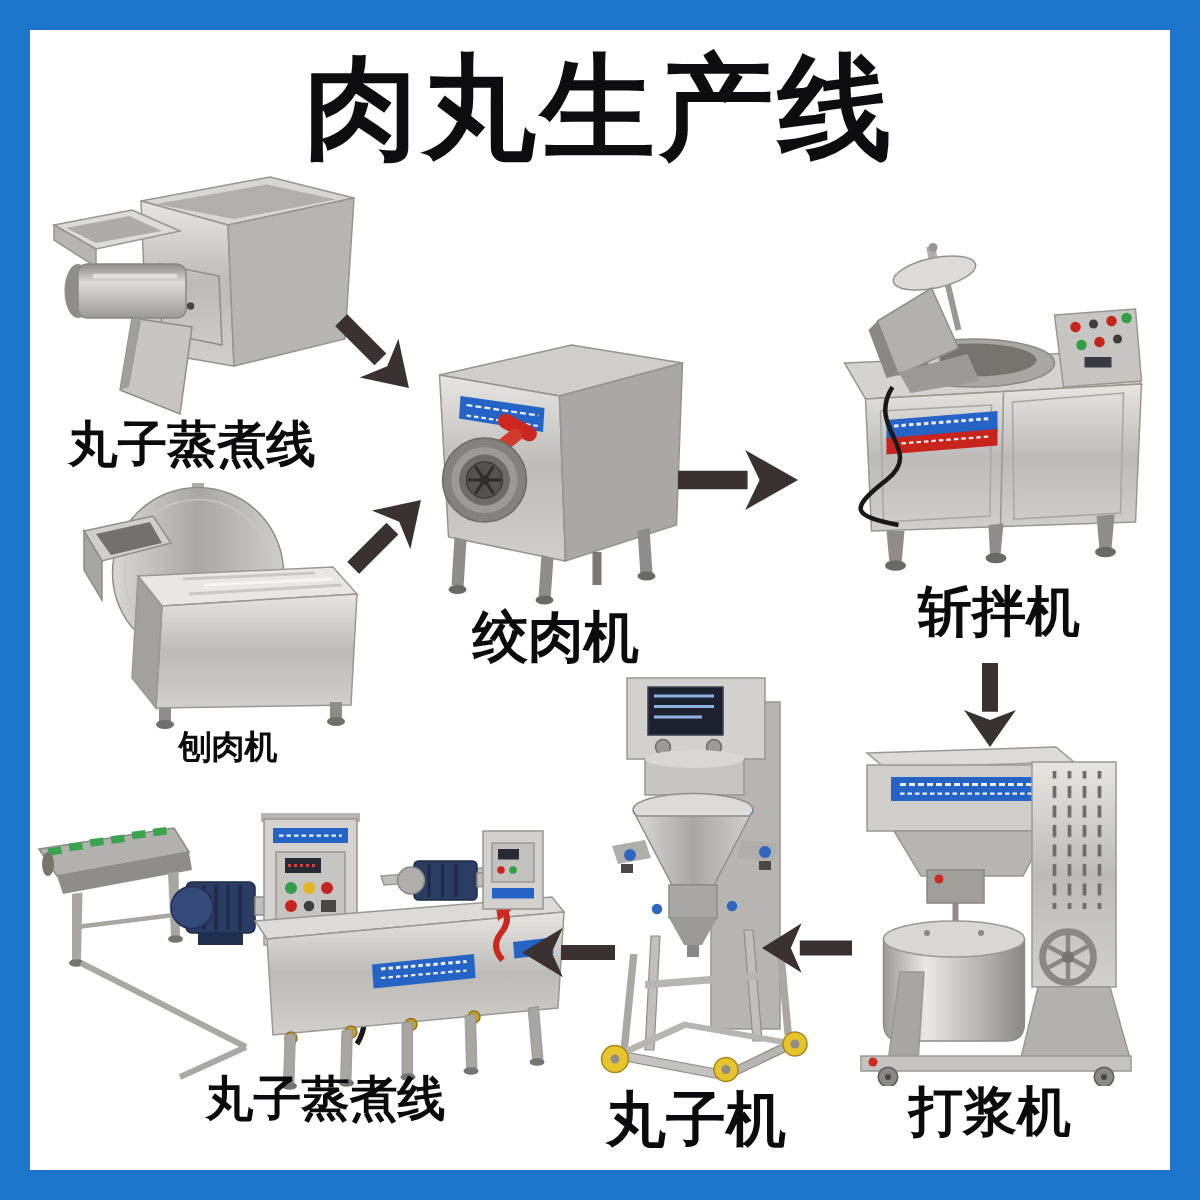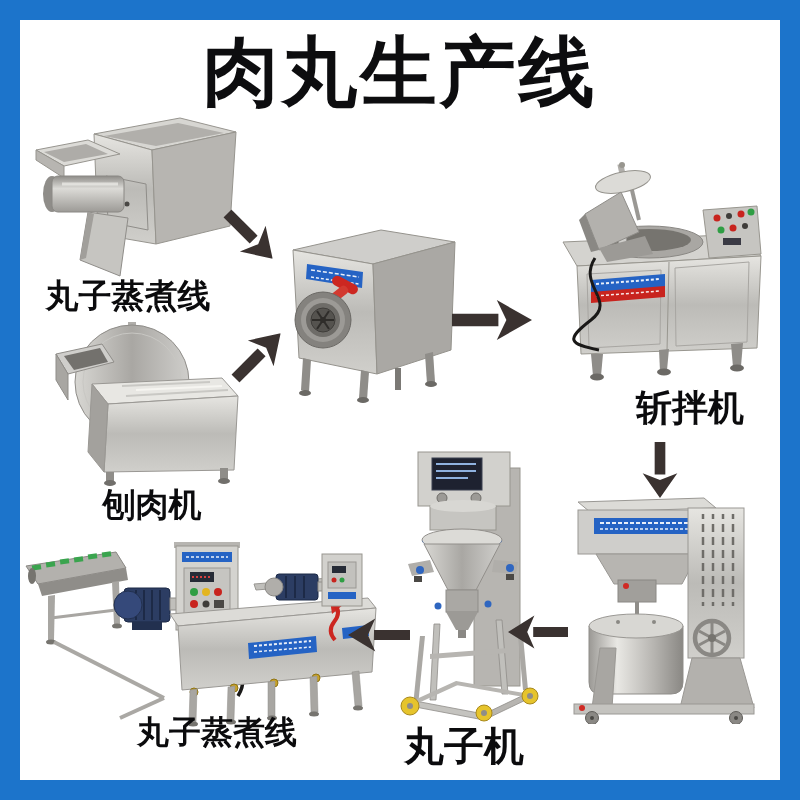--- a/index.html
+++ b/index.html
@@ -126,21 +126,21 @@
         <polygon points="40,64 56,84 52,152 36,132" fill="#a3a19d" stroke="#9a9894"></polygon>
       </g>
       <g>
         <rect x="54" y="152" width="8" height="10" fill="#8f8d89"></rect>
         <ellipse cx="58" cy="163" rx="6" ry="3" fill="#716f6b"></ellipse>
         <rect x="168" y="148" width="8" height="12" fill="#8f8d89"></rect>
         <ellipse cx="172" cy="161" rx="6" ry="3" fill="#716f6b"></ellipse>
       </g>
     </svg>
   </div>
-  <div class="mlabel" style="left:57px;top:483px;width:190px;font-size:33px;">刨肉机</div>
+  <div class="mlabel" style="left:57px;top:483px;width:190px;font-size:22px;">刨肉机</div>
 
   <div class="machine" style="left:283px;top:220px;width:180px;height:184px;">
     <svg viewBox="0 0 180 184">
       <g>
         <polygon points="10,30 98,10 172,22 90,44" fill="#cfcecb" stroke="#95938d"></polygon>
         <polygon points="10,30 90,44 94,154 16,138" fill="url(#stV)" stroke="#95938d"></polygon>
         <polygon points="90,44 172,22 168,130 94,154" fill="#aaa8a4" stroke="#95938d"></polygon>
       </g>
       <g>
         <polygon points="24,44 80,52 79,68 23,59" fill="#2563c4"></polygon>
@@ -165,20 +165,21 @@
         <polygon points="20,138 28,140 26,172 18,170" fill="#8f8d89"></polygon>
         <ellipse cx="22" cy="173" rx="6" ry="3" fill="#6b6965"></ellipse>
         <polygon points="78,150 86,152 84,180 76,178" fill="#8f8d89"></polygon>
         <ellipse cx="80" cy="180" rx="6" ry="3" fill="#6b6965"></ellipse>
         <polygon points="142,134 150,132 152,162 144,164" fill="#8f8d89"></polygon>
         <ellipse cx="148" cy="164" rx="6" ry="3" fill="#6b6965"></ellipse>
         <polygon points="112,148 118,148 118,170 112,170" fill="#7b7975"></polygon>
       </g>
     </svg>
   </div>
+  <div class="mlabel" style="left:288px;top:400px;width:165px;font-size:37px;">绞肉机</div>
 
   <div class="machine" style="left:533px;top:158px;width:232px;height:226px;">
     <svg viewBox="0 0 232 226">
       <g>
         <polygon points="30,84 214,76 228,98 44,108" fill="#d4d3cf" stroke="#98968f"></polygon>
         <polygon points="44,108 228,98 224,190 48,196" fill="url(#stV)" stroke="#98968f"></polygon>
         <line x1="136" y1="104" x2="134" y2="193" stroke="#98968f"></line>
         <polygon points="54,116 128,112 127,186 56,190" fill="none" stroke="#a8a6a2"></polygon>
         <polygon points="142,110 216,104 214,184 143,188" fill="none" stroke="#a8a6a2"></polygon>
       </g>
@@ -217,21 +218,21 @@
       <g>
         <polygon points="58,196 70,196 68,218 60,218" fill="#8f8d89"></polygon>
         <ellipse cx="64" cy="219" rx="7" ry="3.5" fill="#6b6965"></ellipse>
         <polygon points="126,192 136,191 134,212 127,213" fill="#8f8d89"></polygon>
         <ellipse cx="131" cy="214" rx="7" ry="3.5" fill="#6b6965"></ellipse>
         <polygon points="198,186 210,185 208,208 200,209" fill="#8f8d89"></polygon>
         <ellipse cx="204" cy="210" rx="7" ry="3.5" fill="#6b6965"></ellipse>
       </g>
     </svg>
   </div>
-  <div class="mlabel" style="left:595px;top:384px;width:190px;font-size:36px;text-align:center;">斩拌机</div>
+  <div class="mlabel" style="left:571px;top:384px;width:190px;font-size:36px;text-align:center;">斩拌机</div>
 
   <div class="machine" style="left:558px;top:496px;width:212px;height:228px;">
     <svg viewBox="0 0 212 228">
       <g>
         <polygon points="20,6 146,2 158,12 32,16" fill="#dcdbd7" stroke="#9a9894"></polygon>
         <rect x="20" y="14" width="138" height="44" fill="#cfcecb" stroke="#9a9894"></rect>
         <rect x="36" y="22" width="104" height="16" fill="#2563c4"></rect>
         <line x1="42" y1="27" x2="134" y2="27" stroke="#ffffff" stroke-width="2" stroke-dasharray="4 2" opacity="0.9"></line>
         <line x1="42" y1="33" x2="134" y2="33" stroke="#ffffff" stroke-width="1.5" stroke-dasharray="3 2" opacity="0.9"></line>
         <polygon points="38,58 140,58 124,88 56,88" fill="#b7b5b1" stroke="#9a9894"></polygon>
@@ -263,20 +264,21 @@
         <polygon points="42,152 58,152 54,212 34,212" fill="#a8a6a2" stroke="#9a9894"></polygon>
         <rect x="16" y="208" width="180" height="10" fill="#c4c3bf" stroke="#9a9894"></rect>
         <circle cx="34" cy="222" r="6.5" fill="#8a8884" stroke="#5f5d59"></circle>
         <circle cx="34" cy="222" r="2" fill="#4a4845"></circle>
         <circle cx="178" cy="222" r="6.5" fill="#8a8884" stroke="#5f5d59"></circle>
         <circle cx="178" cy="222" r="2" fill="#4a4845"></circle>
         <circle cx="24" cy="212" r="3" fill="#d02a24"></circle>
       </g>
     </svg>
   </div>
+  <div class="mlabel" style="left:565px;top:717px;width:190px;font-size:36px;">打浆机</div>
 
   <div class="machine" style="left:390px;top:448px;width:158px;height:275px;">
     <svg viewBox="0 0 158 275">
       <rect x="84" y="20" width="46" height="218" fill="#b7b5b1" stroke="#98968f"></rect>
       <g>
         <rect x="28" y="4" width="92" height="54" fill="#d2d1cd" stroke="#98968f"></rect>
         <rect x="42" y="10" width="50" height="32" fill="#1e2230" stroke="#3a4050"></rect>
         <line x1="46" y1="16" x2="86" y2="16" stroke="#8fb2e0" stroke-width="2"></line>
         <line x1="46" y1="23" x2="86" y2="23" stroke="#8fb2e0" stroke-width="2"></line>
         <line x1="46" y1="30" x2="78" y2="30" stroke="#8fb2e0" stroke-width="2"></line>

